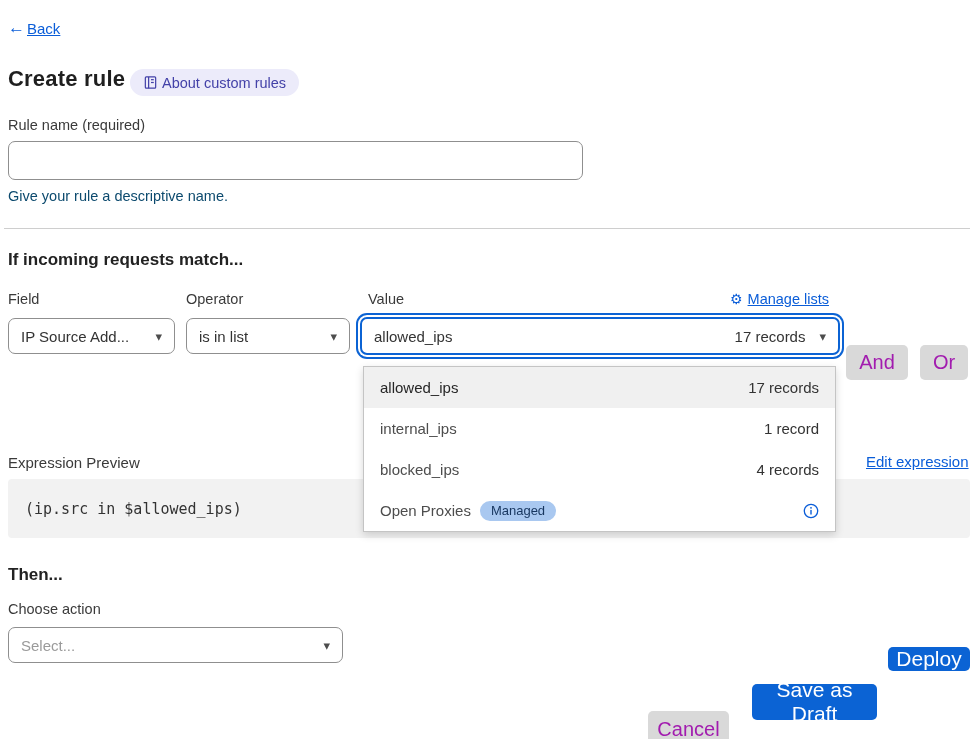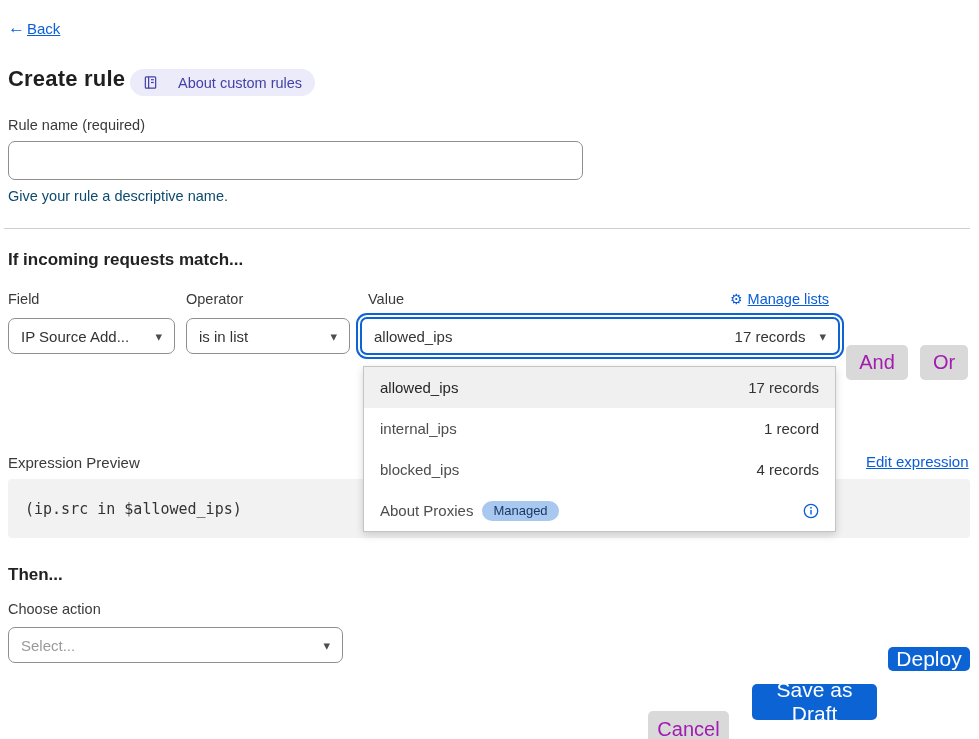--- a/index.html
+++ b/index.html
@@ -12,21 +12,21 @@
 
   
   .back-link { left:8px; top:18px; font-size:15px; color:#0a5dd8; cursor:pointer; display:flex; align-items:center; gap:2px; }
   .back-link .arrow { font-size:17px; }
   .back-link .txt { text-decoration:underline; }
 
   .page-title { left:8px; top:66px; font-size:22px; font-weight:700; color:#1f1f1f; letter-spacing:.2px; }
   .about-badge {
     left:130px; top:69px; height:27px; padding:0 13px; border-radius:14px;
     background:#ecebfa; color:#4341a8; font-size:14.5px;
-    display:flex; align-items:center; gap:20px; cursor:pointer;
+    display:flex; align-items:center; gap:4px; cursor:pointer;
   }
   .about-badge svg { display:block; }
 
   
   .field-label { font-size:14.5px; color:#3a3a3a; }
   .rule-name-label { left:8px; top:117px; }
   .rule-name-input {
     left:8px; top:141px; width:575px; height:39px;
     border:1px solid #8f8f8f; border-radius:7px; background:#fff;
     font-size:15px; padding:0 12px; color:#333; outline:none;
@@ -183,21 +183,21 @@
     <div class="dropdown-row">
       <span>internal_ips</span>
       <span class="count">1 record</span>
     </div>
     <div class="dropdown-row">
       <span>blocked_ips</span>
       <span class="count">4 records</span>
     </div>
     <div class="dropdown-row">
       <span class="left-group">
-        <span>About Proxies</span>
+        <span>Open Proxies</span>
         <span class="managed-badge">Managed</span>
       </span>
       <span class="info-icon">
         <svg width="16" height="16" viewBox="0 0 16 16">
           <circle cx="8" cy="8" r="6.7" fill="none" stroke="#0a5dd8" stroke-width="1.3"></circle>
           <circle cx="8" cy="4.8" r="0.9" fill="#0a5dd8"></circle>
           <rect x="7.3" y="6.7" width="1.4" height="5" rx="0.7" fill="#0a5dd8"></rect>
         </svg>
       </span>
     </div>

